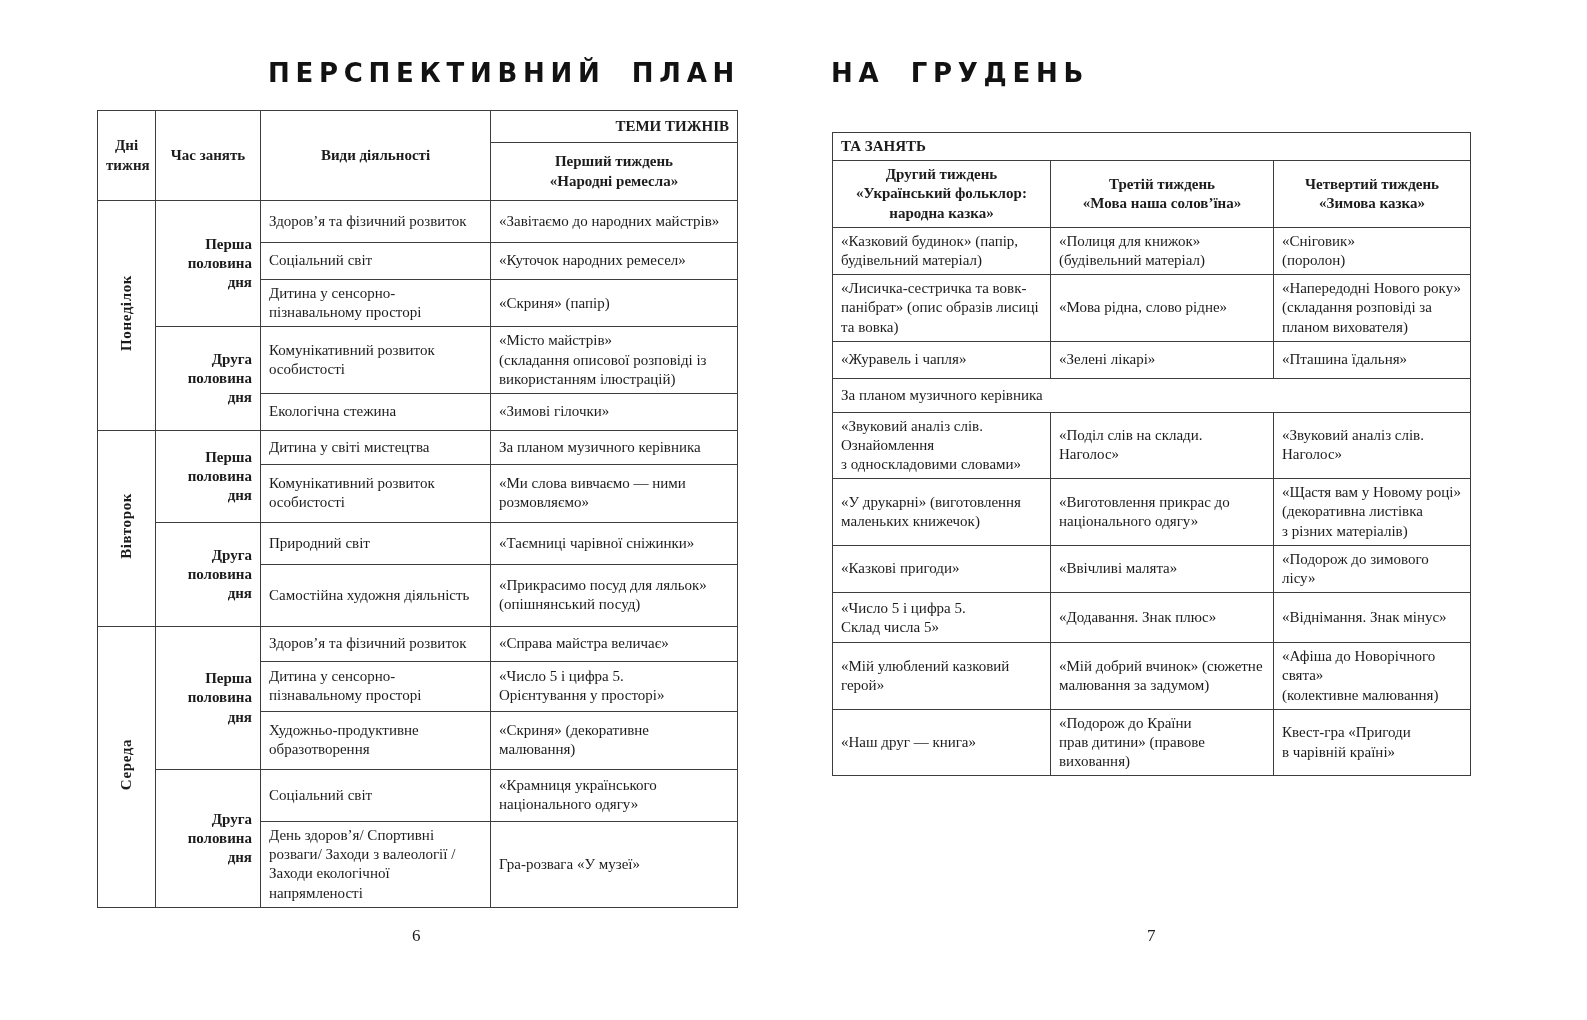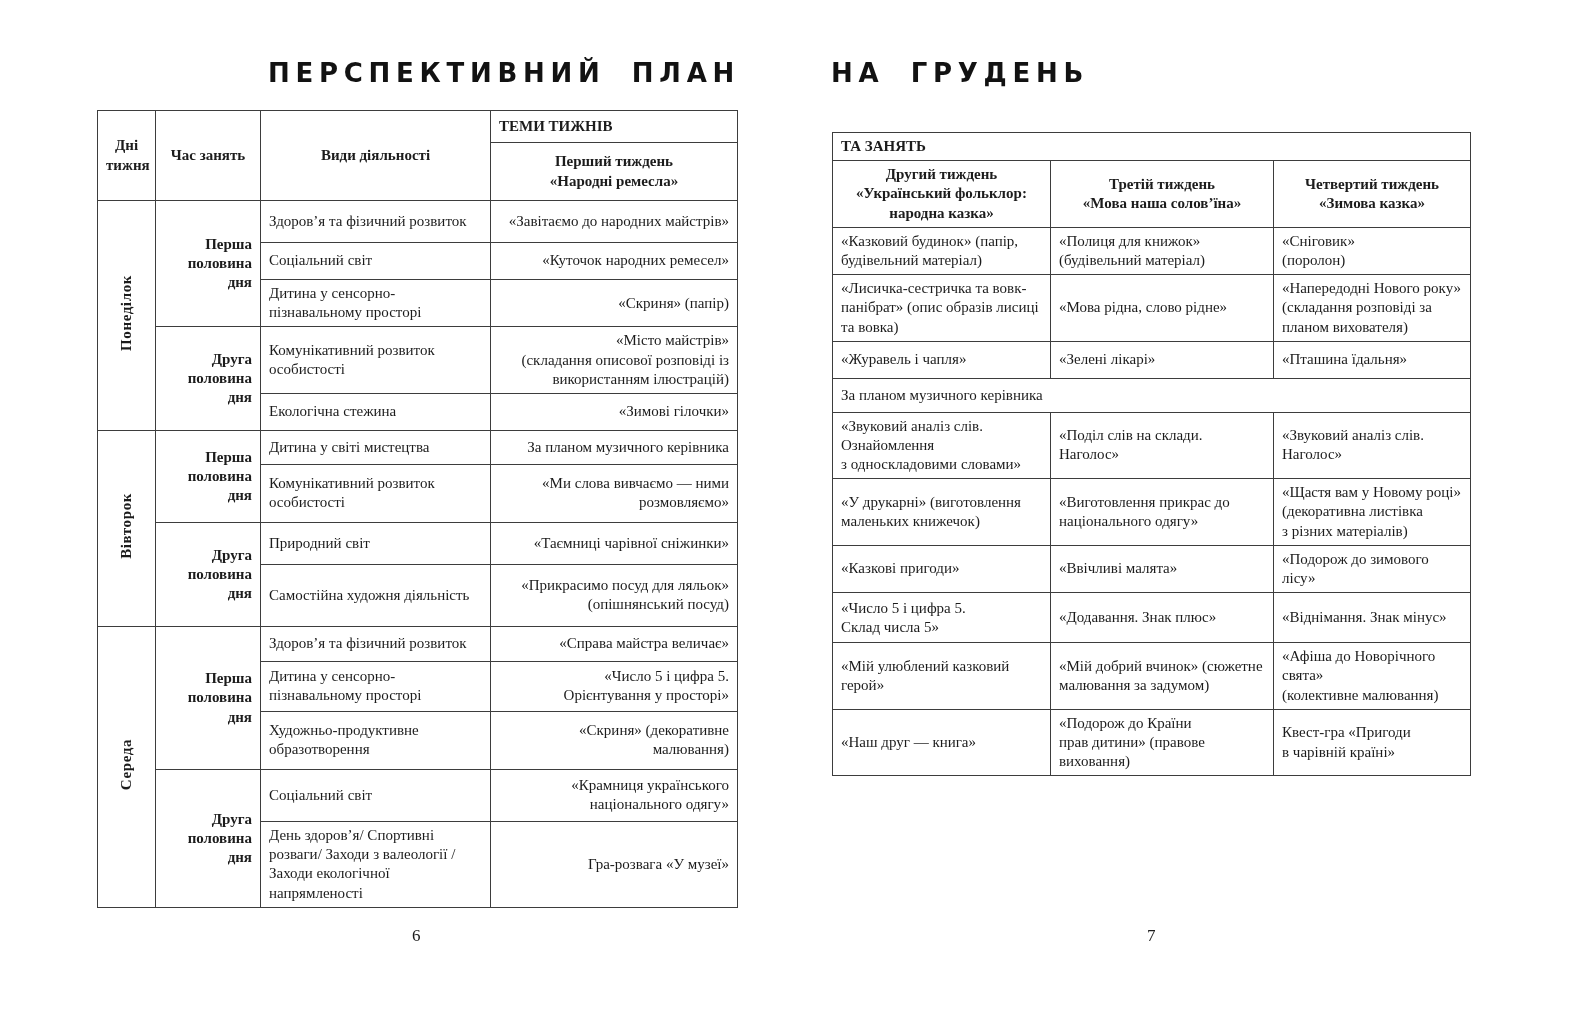--- a/index.html
+++ b/index.html
@@ -45,37 +45,38 @@
   td.hdr {
     font-weight: bold;
     text-align: center;
   }
   td.hdr-left {
     font-weight: bold;
     text-align: left;
   }
   td.hdr-right {
     font-weight: bold;
+    text-align: right;
   }
   td.day-cell {
     text-align: center;
     vertical-align: middle;
     padding: 2px;
   }
   .day-vert {
     display: inline-block;
     writing-mode: vertical-rl;
     transform: rotate(180deg);
     font-weight: bold;
     font-size: 15px;
     letter-spacing: 0.04em;
   }
   td.period { font-weight: bold; text-align: right; }
   td.act    { text-align: left; }
-  td.theme  { text-align: right; font-family: Liberation Serif, serif; }
+  td.theme  { text-align: left; font-family: Liberation Serif, serif; }
   td.cell   { text-align: left; }
 
   .page-number {
     position: absolute;
     top: 926px;
     font-size: 17px;
     color: #1c1c1c;
   }
   #pageno-left  { left: 412px; }
   #pageno-right { left: 1147px; }

